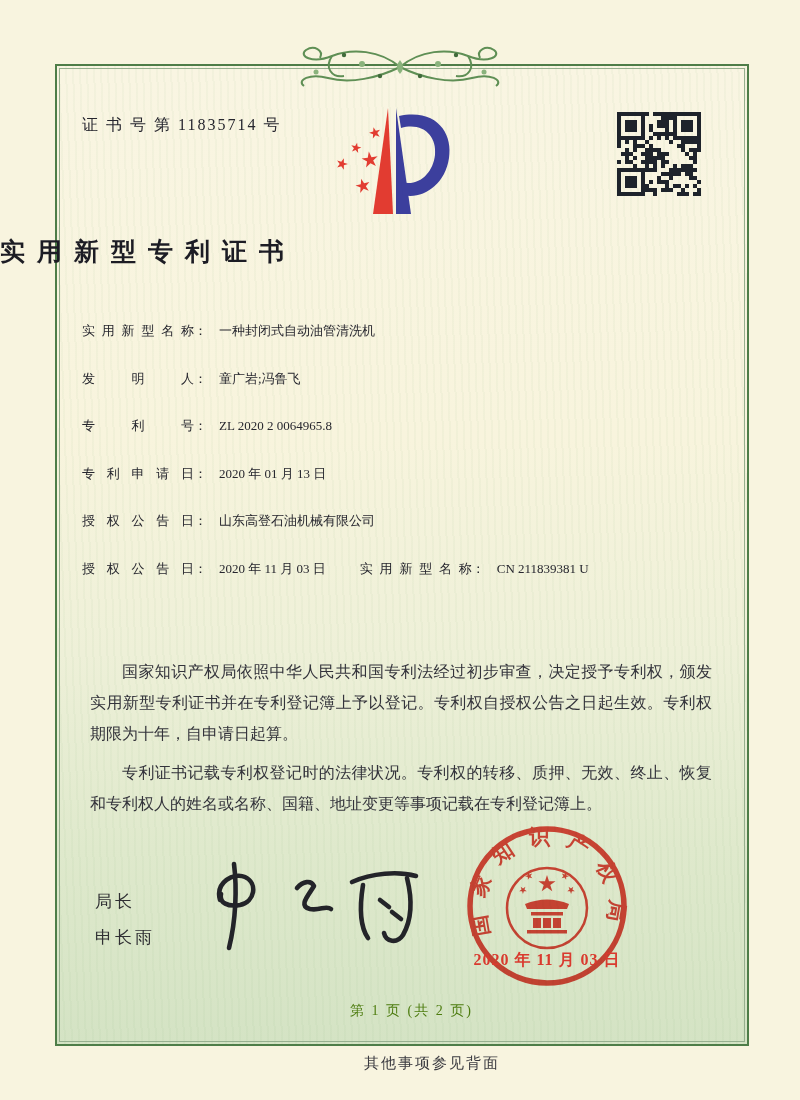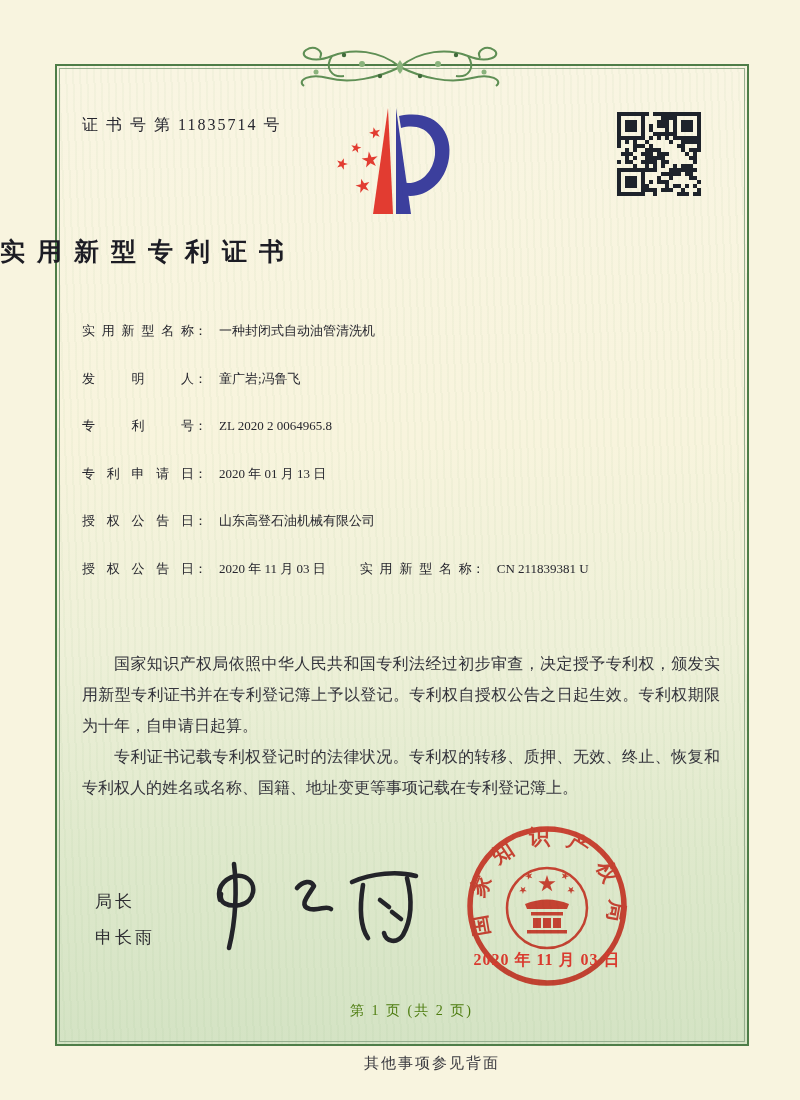--- a/index.html
+++ b/index.html
@@ -31,21 +31,21 @@
   }
   .fields{position:absolute;left:82px;top:322px;width:640px;}
   .row{height:47.5px;font-size:13px;color:#26262e;white-space:nowrap;}
   .flabel{display:inline-block;width:112px;text-align:justify;text-align-last:justify;vertical-align:top;}
   .fcolon{margin-right:12px;}
   .grant-no{margin-left:34px;}
   .paras{
     position:absolute;left:82px;top:648px;width:638px;
     font-size:16px;line-height:31px;color:#33333b;text-align:justify;
   }
-  .paras p{margin:0;text-indent:2em;}
+  .paras p{margin:8px;text-indent:2em;}
   .signer{
     position:absolute;left:95px;top:884px;
     font-family:"Liberation Sans","DejaVu Sans",sans-serif;
     font-size:17px;letter-spacing:3px;line-height:36px;color:#2f2f33;
   }
   .signature{position:absolute;left:200px;top:858px;}
   .seal{position:absolute;left:465px;top:824px;mix-blend-mode:multiply;opacity:.92;}
   .seal-date{
     position:absolute;left:462px;top:950px;width:170px;text-align:center;
     font-size:16px;font-weight:bold;color:#d93a2e;letter-spacing:1px;z-index:3;

